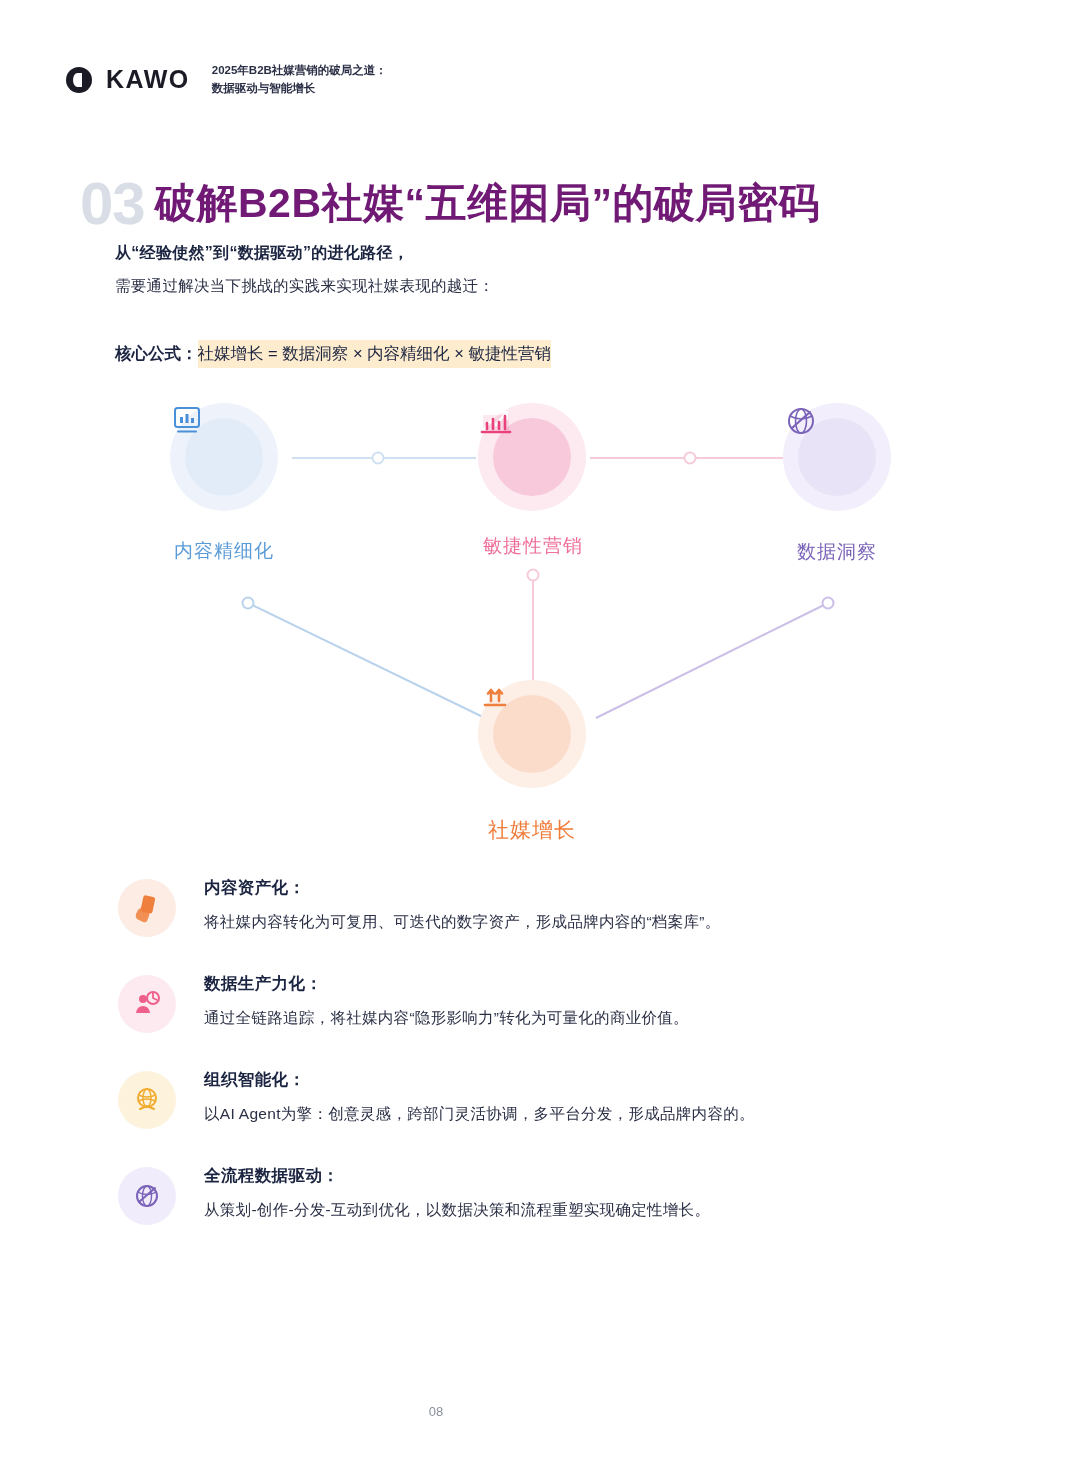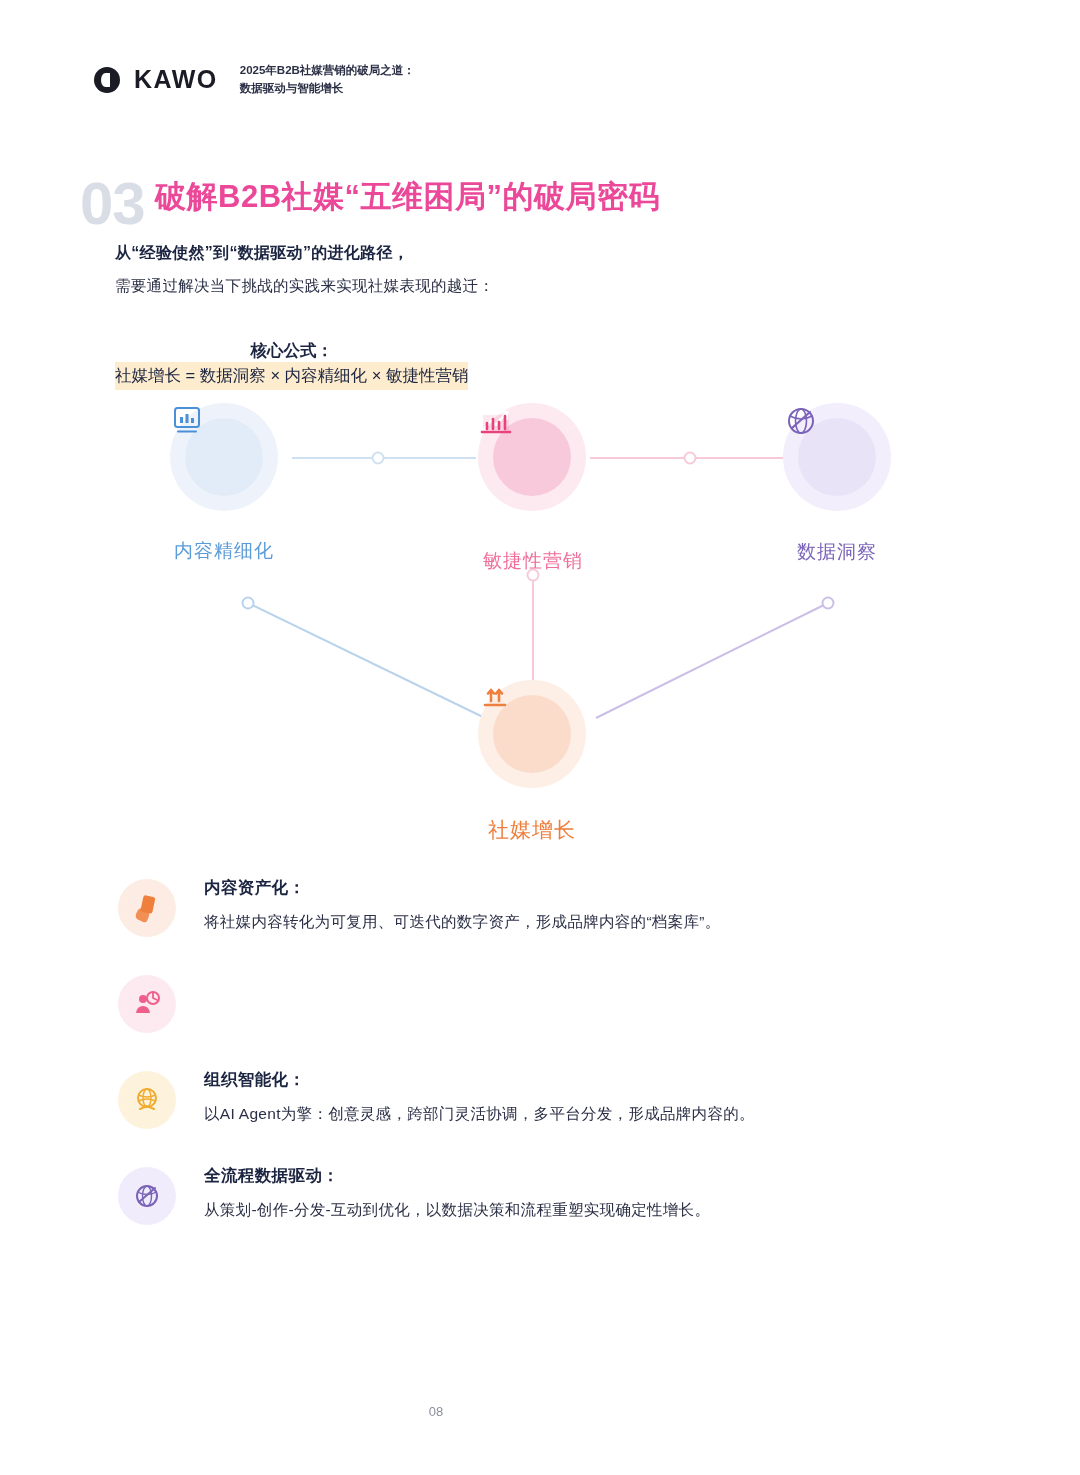--- a/index.html
+++ b/index.html
@@ -6,21 +6,21 @@
   body{
     width:1080px;height:1475px;
     background:#ffffff;
     font-family:"Liberation Sans","DejaVu Sans",sans-serif;
     color:#2a2f45;
     position:relative;
     overflow:hidden;
   }
   
   .header{
-    position:absolute;left:94px;top:62px;
+    position:absolute;left:66px;top:62px;
     display:flex;align-items:center;gap:14px;
   }
   .logo-mark{
     width:26px;height:26px;border-radius:50%;
     background:#1b1b26;position:relative;flex:none;
   }
   .logo-mark:after{
     content:"";position:absolute;left:7px;top:6px;
     width:9px;height:14px;border-radius:50% 0 0 50%;
     background:#ffffff;
@@ -34,35 +34,34 @@
   }
   
   .section-num{
     position:absolute;left:80px;top:160px;
     font-size:60px;font-weight:bold;color:#d9dde6;line-height:1;
     letter-spacing:-1px;
     margin-top:14px;
   }
   .section-title{
     position:absolute;left:155px;top:176px;
-    font-size:31px;font-weight:bold;color:#ec4899;letter-spacing:.5px;
+    font-size:41px;font-weight:bold;color:#701a75;letter-spacing:.5px;
   }
   .lead1{
     position:absolute;left:115px;top:243px;
     font-size:16px;font-weight:bold;color:#1b2440;letter-spacing:.3px;
   }
   .lead2{
     position:absolute;left:115px;top:276px;
     font-size:15.5px;color:#2a2f45;letter-spacing:.3px;
   }
   .formula-row{
     position:absolute;left:115px;top:340px;
     display:flex;align-items:center;
     font-size:16.5px;
-    flex-direction:column;
   }
   .formula-label{font-weight:bold;color:#1b2440;}
   .formula-value{
     background:#fdeccd;padding:3px 0;color:#1b2440;
   }
   
   .diagram{
     position:absolute;left:0;top:398px;width:941px;height:470px;padding-left:48px;
   }
   .diagram svg{position:absolute;left:0;top:0;}
@@ -81,21 +80,21 @@
   
   .n-content{left:170px;top:5px;background:#eef3fb;}
   .n-content .inner{background:#e2ecf9;}
   .n-agile{left:478px;top:5px;background:#fdeaf0;}
   .n-agile .inner{background:#f8c9da;}
   .n-data{left:783px;top:5px;background:#f2eefb;}
   .n-data .inner{background:#e9e3f7;}
   .n-growth{left:478px;top:282px;background:#fdeee6;}
   .n-growth .inner{background:#fbdccb;}
   .lbl-content{left:114px;top:140px;color:#5a9bd8;}
-  .lbl-agile{left:423px;top:150px;color:#ef6f9b;}
+  .lbl-agile{left:423px;top:135px;color:#ef6f9b;}
   .lbl-data{left:727px;top:141px;color:#7a63b8;}
   .lbl-growth{left:422px;top:418px;color:#f07c3a;font-size:21px;}
   
   .bullets{
     position:absolute;left:118px;top:875px;width:860px;
   }
   .bullet{
     display:flex;align-items:flex-start;gap:28px;margin-bottom:34px;
   }
   .bullet-icon{
@@ -227,20 +226,24 @@
 
   <div class="bullet">
     <div class="bullet-icon bi-pink">
       <svg width="30" height="30" viewBox="0 0 30 30">
         <circle cx="11" cy="10" r="4" fill="#ef5f8c"></circle>
         <path d="M4 24 q1-7 7-7 q6 0 7 7 z" fill="#ef5f8c"></path>
         <circle cx="21" cy="9" r="6" fill="none" stroke="#ef5f8c" stroke-width="2"></circle>
         <path d="M21 9 L21 4 M21 9 L25 11" stroke="#ef5f8c" stroke-width="1.8" stroke-linecap="round"></path>
       </svg>
     </div>
+    <div class="bullet-body">
+      <div class="bullet-title">数据生产力化：</div>
+      <div class="bullet-text">通过全链路追踪，将社媒内容“隐形影响力”转化为可量化的商业价值。</div>
+    </div>
   </div>
 
   <div class="bullet">
     <div class="bullet-icon bi-yellow">
       <svg width="30" height="30" viewBox="0 0 30 30">
         <circle cx="15" cy="13" r="9" fill="none" stroke="#f0ab2e" stroke-width="2"></circle>
         <ellipse cx="15" cy="13" rx="4" ry="9" fill="none" stroke="#f0ab2e" stroke-width="1.4"></ellipse>
         <path d="M6.5 10 Q15 14 23.5 10 M6.5 16 Q15 12 23.5 16" fill="none" stroke="#f0ab2e" stroke-width="1.4"></path>
         <path d="M8 24 L15 21 L22 24" fill="none" stroke="#f0ab2e" stroke-width="2" stroke-linecap="round"></path>
       </svg>

